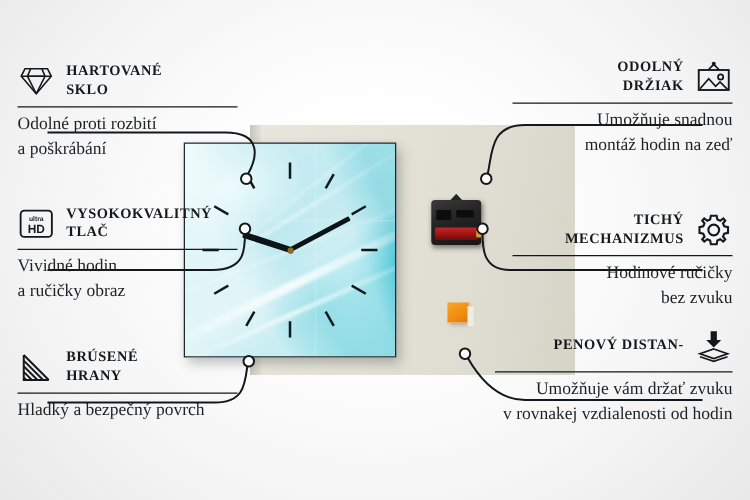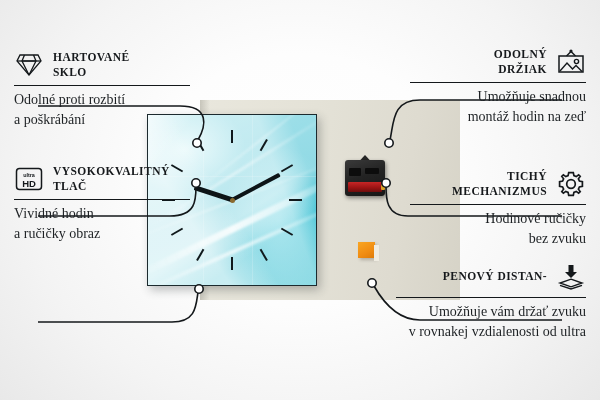--- a/index.html
+++ b/index.html
@@ -385,20 +385,42 @@
         <span>TLAČ</span>
       </span>
     </div>
     <div class="feature-rule"></div>
     <div class="feature-desc">
       <span>Vividné hodin</span><br>
       <span>a ručičky obraz</span>
     </div>
   </div>
 
+  <div class="feature left" style="top:277px">
+    <div class="feature-head">
+      <span class="feature-icon">
+        <svg width="28" height="26" viewBox="0 0 28 26" stroke="#14181b" stroke-width="1.6" fill="none">
+          <path d="M4 3 L24 23"></path>
+          <path d="M4 7.5 L19.5 23"></path>
+          <path d="M4 12 L15 23"></path>
+          <path d="M4 16.5 L10.5 23"></path>
+          <path d="M4 21 L6 23"></path>
+          <path d="M4 3 L4 23 L24 23"></path>
+        </svg>
+      </span>
+      <span class="feature-title">
+        <span>BRÚSENÉ</span><br>
+        <span>HRANY</span>
+      </span>
+    </div>
+    <div class="feature-rule"></div>
+    <div class="feature-desc">
+      <span>Hladký a bezpečný povrch</span>
+    </div>
+  </div>
 
   <div class="feature right" style="top:167px">
     <div class="feature-head">
       <span class="feature-icon">
         <svg width="28" height="28" viewBox="0 0 28 28" fill="none" stroke="#14181b" stroke-width="1.7">
           <path d="M14 2.6 L16.3 2.6 L16.9 5.6 L19.2 6.6 L21.6 4.8 L23.2 6.4 L21.4 8.8 L22.4 11.1 L25.4 11.7 L25.4 14 L25.4 16.3 L22.4 16.9 L21.4 19.2 L23.2 21.6 L21.6 23.2 L19.2 21.4 L16.9 22.4 L16.3 25.4 L14 25.4 L11.7 25.4 L11.1 22.4 L8.8 21.4 L6.4 23.2 L4.8 21.6 L6.6 19.2 L5.6 16.9 L2.6 16.3 L2.6 14 L2.6 11.7 L5.6 11.1 L6.6 8.8 L4.8 6.4 L6.4 4.8 L8.8 6.6 L11.1 5.6 L11.7 2.6 Z"></path>
           <circle cx="14" cy="14" r="4.3"></circle>
         </svg>
       </span>
       <span class="feature-title">
@@ -446,17 +468,17 @@
           <path d="M3 22.4 L14 26 L25 22.4"></path>
         </svg>
       </span>
       <span class="feature-title">
         <span>PENOVÝ DISTAN-</span><br>
       </span>
     </div>
     <div class="feature-rule"></div>
     <div class="feature-desc">
       <span>Umožňuje vám držať zvuku</span><br>
-      <span>v rovnakej vzdialenosti od ultra</span>
+      <span>v rovnakej vzdialenosti od hodin</span>
     </div>
   </div>
 
 </div>
 
 </body></html>

